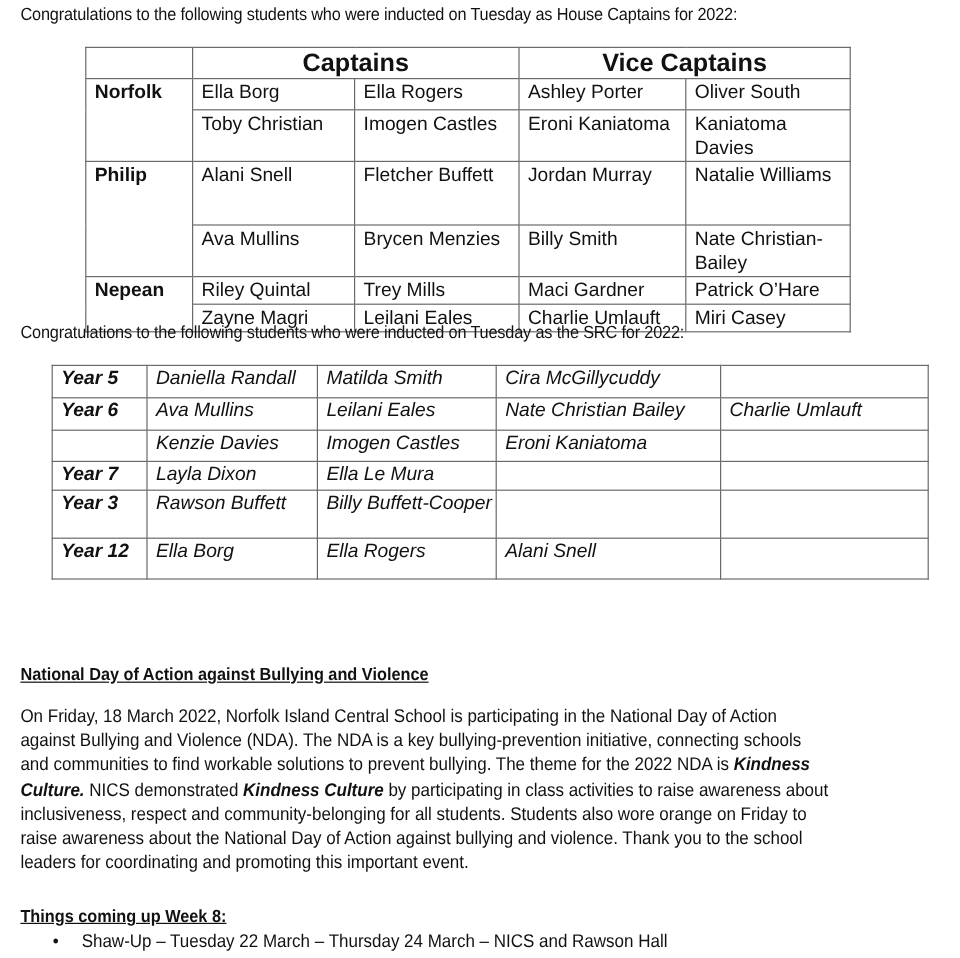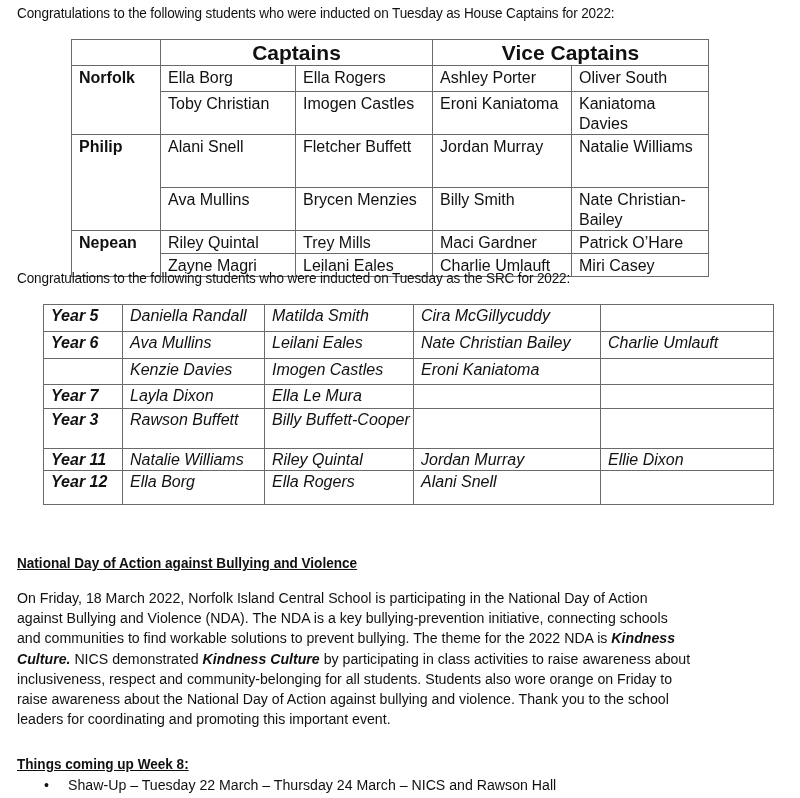--- a/index.html
+++ b/index.html
@@ -142,27 +142,20 @@
         <td></td>
         <td></td>
       </tr>
       <tr style="height: 40px;">
         <td class="year">Year 3</td>
         <td>Rawson Buffett</td>
         <td>Billy Buffett-Cooper</td>
         <td></td>
         <td></td>
       </tr>
-      <tr style="height: 21px;">
-        <td class="year">Year 11</td>
-        <td>Natalie Williams</td>
-        <td>Riley Quintal</td>
-        <td>Jordan Murray</td>
-        <td>Ellie Dixon</td>
-      </tr>
       <tr style="height: 34px;">
         <td class="year">Year 12</td>
         <td>Ella Borg</td>
         <td>Ella Rogers</td>
         <td>Alani Snell</td>
         <td></td>
       </tr>
     </tbody>
 </table>
 

